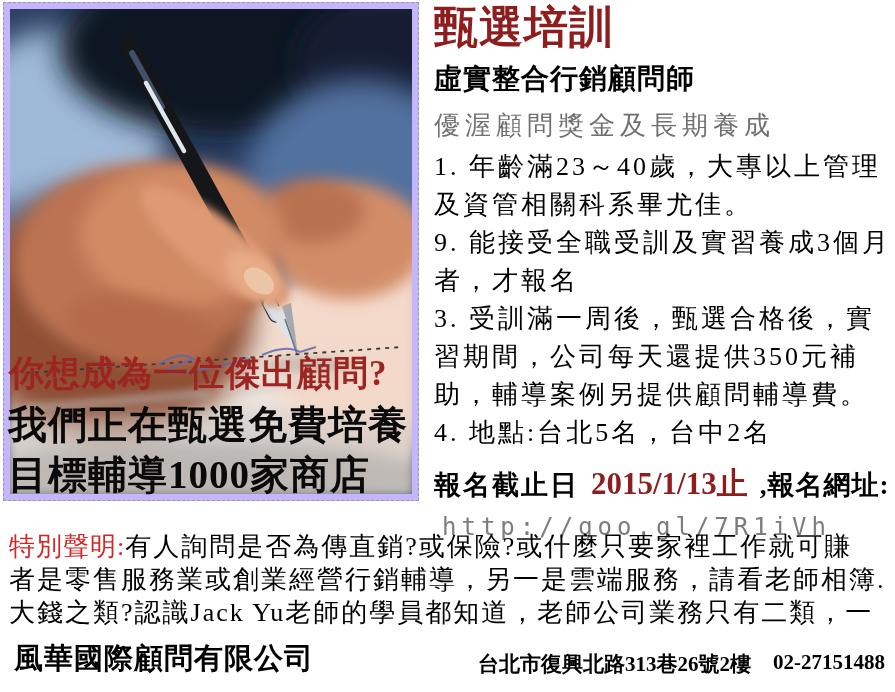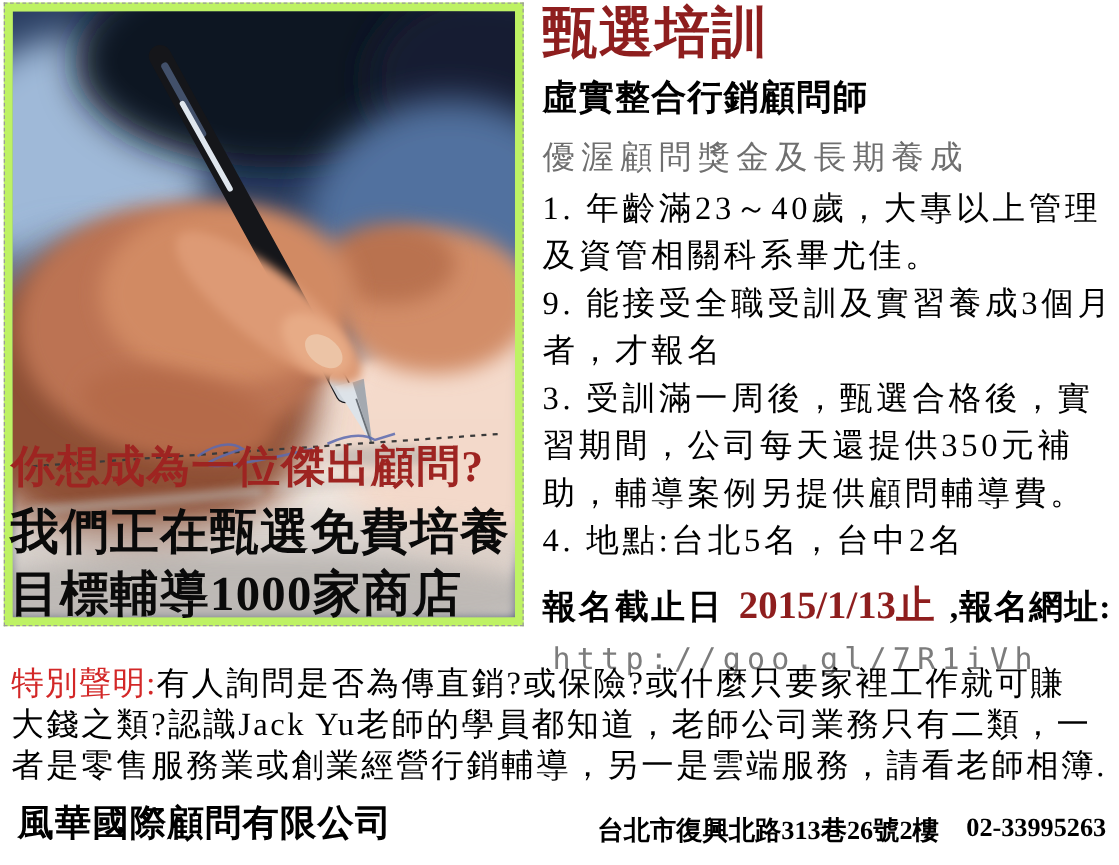--- a/index.html
+++ b/index.html
@@ -12,21 +12,21 @@
   html,body{margin:0;padding:0;}
   body{
     width:895px;height:692px;background:#ffffff;position:relative;overflow:hidden;
     font-family:"Liberation Serif","DejaVu Serif",serif;color:#000;
   }
   #page{position:absolute;inset:0;}
 
   
   .photo-panel{
     position:absolute;left:3px;top:2px;width:416px;height:499px;
-    border:1px dashed #9a9a9a;background:#bef264;box-sizing:border-box;
+    border:1px dashed #9a9a9a;background:#c4b5fd;box-sizing:border-box;
   }
   .photo-frame{position:absolute;left:6px;top:6px;width:402px;height:485px;overflow:hidden;}
   .photo-frame svg{display:block;width:100%;height:100%;}
   .overlay-question{
     position:absolute;left:5px;top:347px;width:406px;white-space:nowrap;
     font-size:35px;font-weight:bold;letter-spacing:1px;color:var(--overlay-red);
   }
   .overlay-line1{
     position:absolute;left:4px;top:395px;width:410px;white-space:nowrap;
     font-size:39px;font-weight:bold;letter-spacing:1px;color:#0a0a0a;
@@ -163,23 +163,23 @@
     <div class="deadline">
       <span class="dl-label">報名截止日</span>
       <span class="dl-date">2015/1/13止</span>
       <span class="dl-suffix">,報名網址:</span>
     </div>
     <div class="reg-url">http://goo.gl/7R1iVh</div>
   </div>
 
   <div class="disclaimer">
     <p><span class="disc-label">特別聲明:</span><span>有人詢問是否為傳直銷?或保險?或什麼只要家裡工作就可賺</span></p>
+    <p>者是零售服務業或創業經營行銷輔導，另一是雲端服務，請看老師相簿.</p>
     <p>大錢之類?認識Jack Yu老師的學員都知道，老師公司業務只有二類，一</p>
-    <p>者是零售服務業或創業經營行銷輔導，另一是雲端服務，請看老師相簿.</p>
   </div>
 
   <div class="company-name">風華國際顧問有限公司</div>
   <div class="contact-row">
     <span>台北市復興北路313巷26號2樓</span>
-    <span>02-33995263</span>
+    <span>02-27151488</span>
   </div>
 
 </div>
 
 </body></html>

